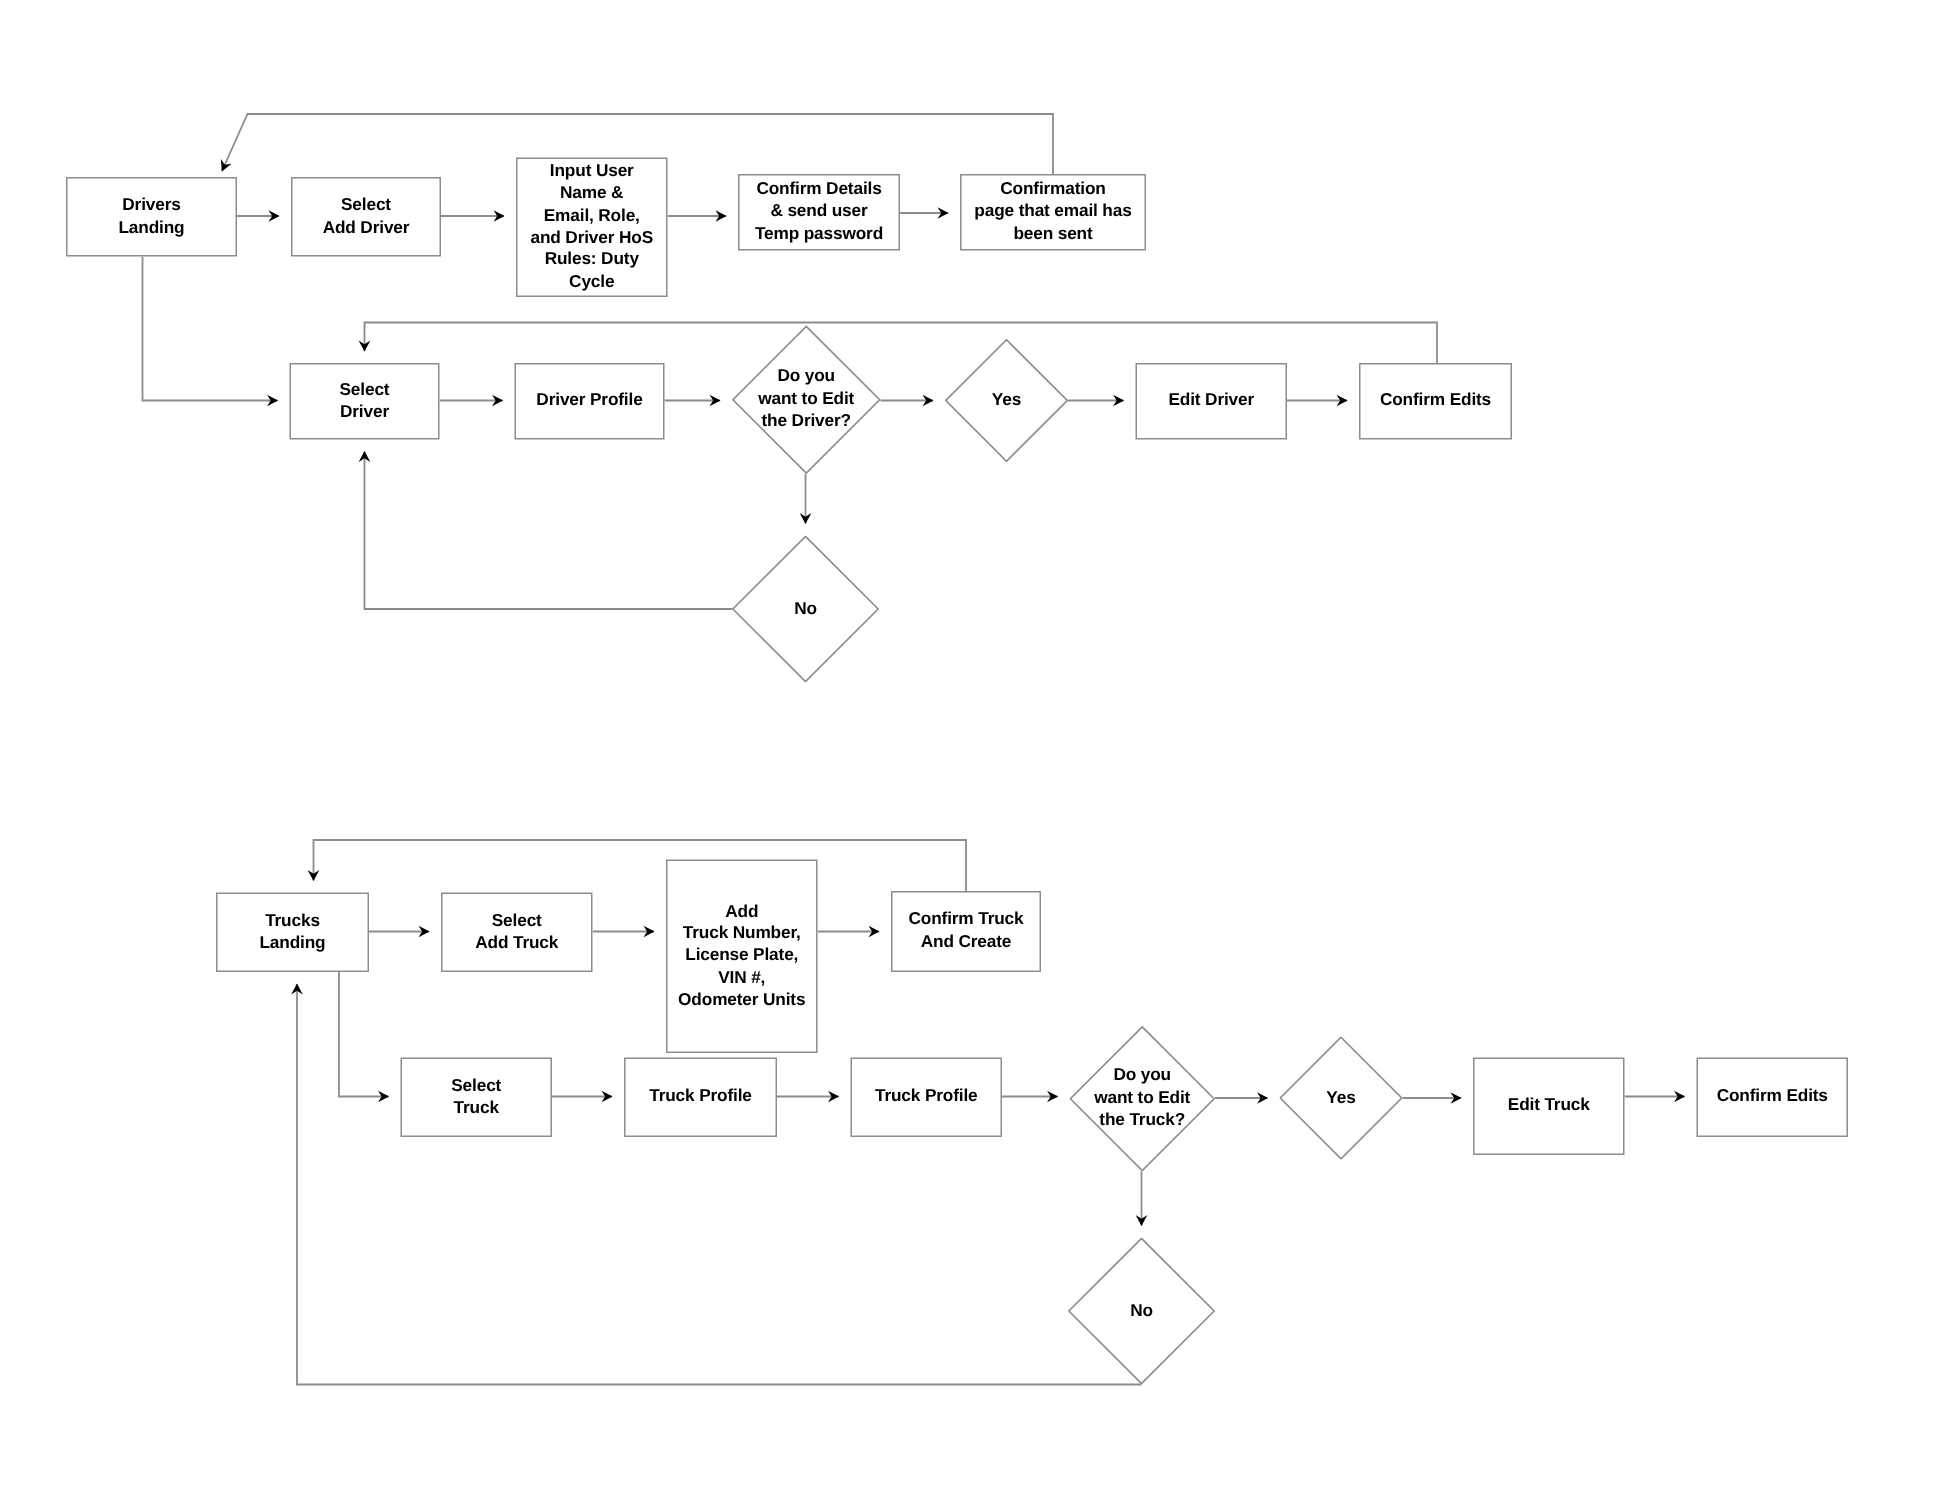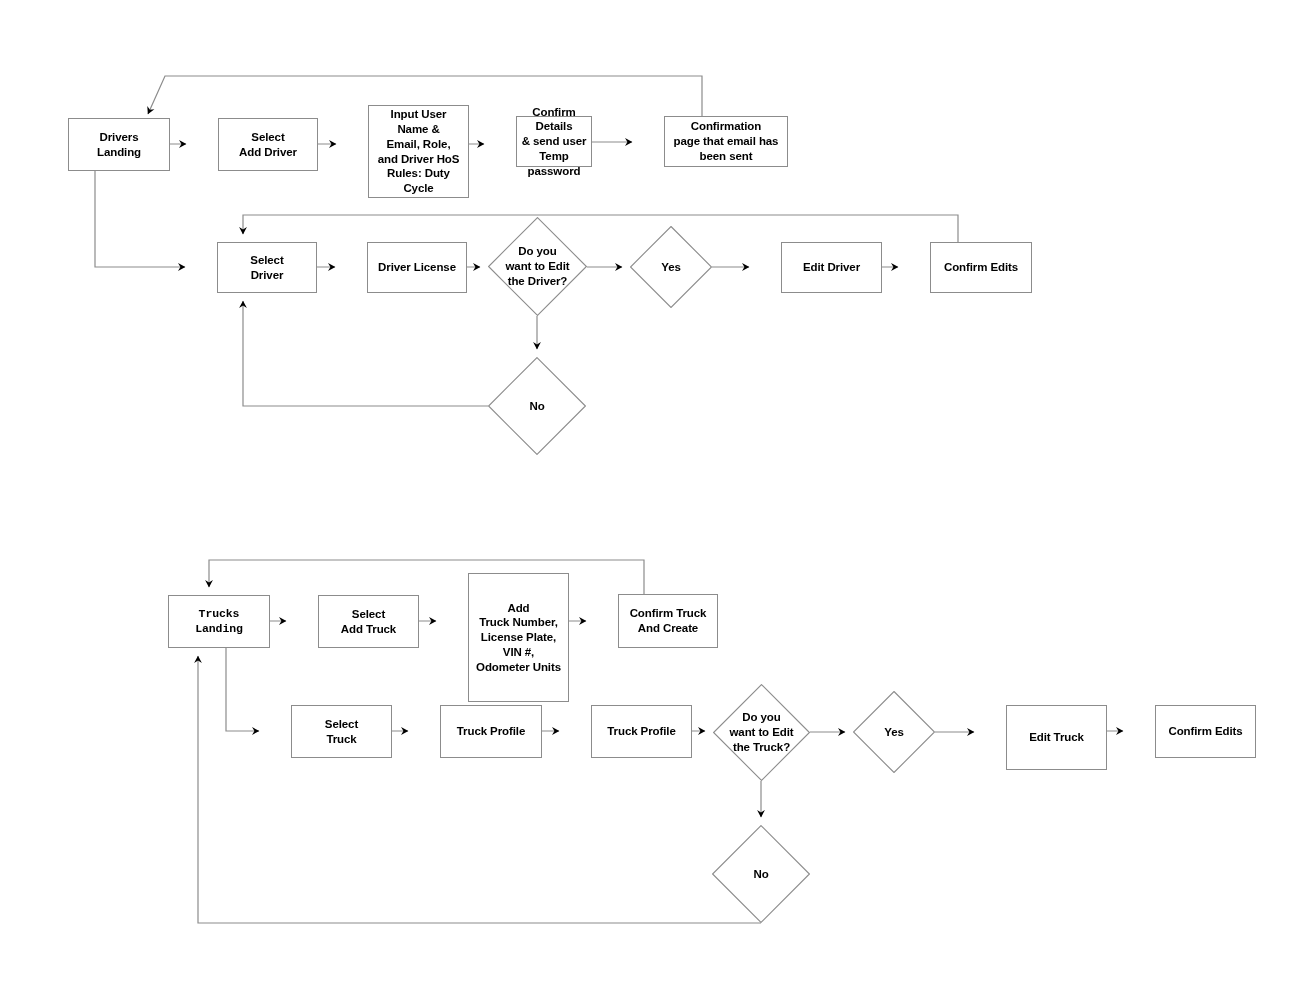--- a/index.html
+++ b/index.html
@@ -31,21 +31,20 @@
     color:#000000;
     font-weight:bold;
     line-height:1.28;
     letter-spacing:-0.1px;
   }
   .node.box{
     border:1px solid #8c8c8c;
     background:#ffffff;
     font-size:11.5px;
     padding:2px 4px;
-    margin-left:24px;
   }
   .node.diamond-wrap{
     background:transparent;
     border:none;
     font-size:11.5px;
   }
   .diamond-shape{
     position:absolute;
     left:0; top:0;
     width:100%; height:100%;
@@ -94,51 +93,51 @@
       <path d="M518,731 L559,731" fill="none" stroke="#8c8c8c" stroke-width="1.2" stroke-linejoin="miter" stroke-linecap="butt" marker-end="url(#chev)"></path>
       <path d="M668,731 L705,731" fill="none" stroke="#8c8c8c" stroke-width="1.2" stroke-linejoin="miter" stroke-linecap="butt" marker-end="url(#chev)"></path>
       <path d="M810,732 L845,732" fill="none" stroke="#8c8c8c" stroke-width="1.2" stroke-linejoin="miter" stroke-linecap="butt" marker-end="url(#chev)"></path>
       <path d="M935,732 L974,732" fill="none" stroke="#8c8c8c" stroke-width="1.2" stroke-linejoin="miter" stroke-linecap="butt" marker-end="url(#chev)"></path>
       <path d="M1083,731 L1123,731" fill="none" stroke="#8c8c8c" stroke-width="1.2" stroke-linejoin="miter" stroke-linecap="butt" marker-end="url(#chev)"></path>
       <path d="M761,781 L761,817" fill="none" stroke="#8c8c8c" stroke-width="1.2" stroke-linejoin="miter" stroke-linecap="butt" marker-end="url(#chev)"></path>
       <path d="M761,923 L198,923 L198,656" fill="none" stroke="#8c8c8c" stroke-width="1.2" stroke-linejoin="miter" stroke-linecap="butt" marker-end="url(#chev)"></path>
     </svg>
 
   <div id="nodes">
-      <div class="node box" style="left: 44px; top: 118px; width: 102px; height: 53px; border-color: rgb(140, 140, 140);">
+      <div class="node box" style="left: 44px; top: 118px; width: 114px; height: 53px; border-color: rgb(140, 140, 140);">
         <span class="lbl">Drivers
 Landing</span>
       </div>
       <div class="node box" style="left: 194px; top: 118px; width: 100px; height: 53px; border-color: rgb(140, 140, 140);">
         <span class="lbl">Select
 Add Driver</span>
       </div>
       <div class="node box" style="left: 344px; top: 105px; width: 101px; height: 93px; border-color: rgb(140, 140, 140);">
         <span class="lbl">Input User
 Name &amp;
 Email, Role,
 and Driver HoS
 Rules: Duty Cycle</span>
       </div>
-      <div class="node box" style="left: 492px; top: 116px; width: 76px; height: 51px; border-color: rgb(140, 140, 140);">
+      <div class="node box" style="left: 492px; top: 116px; width: 108px; height: 51px; border-color: rgb(140, 140, 140);">
         <span class="lbl">Confirm Details
 &amp; send user
 Temp password</span>
       </div>
       <div class="node box" style="left: 640px; top: 116px; width: 124px; height: 51px; border-color: rgb(140, 140, 140);">
         <span class="lbl">Confirmation
 page that email has
 been sent</span>
       </div>
       <div class="node box" style="left: 193px; top: 242px; width: 100px; height: 51px; border-color: rgb(140, 140, 140);">
         <span class="lbl">Select
 Driver</span>
       </div>
       <div class="node box" style="left: 343px; top: 242px; width: 100px; height: 51px; border-color: rgb(140, 140, 140);">
-        <span class="lbl">Driver License</span>
+        <span class="lbl">Driver Profile</span>
       </div>
       <div class="node diamond-wrap" style="left: 488px; top: 217px; width: 99px; height: 99px;">
         <svg class="diamond-shape" viewBox="0 0 100 100" preserveAspectRatio="none">
           <polygon points="50,0.6 99.4,50 50,99.4 0.6,50" fill="#ffffff" stroke="#8c8c8c" stroke-width="1.1" vector-effect="non-scaling-stroke"></polygon>
         </svg>
         <div class="diamond-label">
           <span class="lbl">Do you
 want to Edit
 the Driver?</span>
         </div>
@@ -158,21 +157,21 @@
         <span class="lbl">Confirm Edits</span>
       </div>
       <div class="node diamond-wrap" style="left: 488px; top: 357px; width: 98px; height: 98px;">
         <svg class="diamond-shape" viewBox="0 0 100 100" preserveAspectRatio="none">
           <polygon points="50,0.6 99.4,50 50,99.4 0.6,50" fill="#ffffff" stroke="#8c8c8c" stroke-width="1.1" vector-effect="non-scaling-stroke"></polygon>
         </svg>
         <div class="diamond-label">
           <span class="lbl">No</span>
         </div>
       </div>
-      <div class="node box" style="left: 144px; top: 595px; width: 102px; height: 53px; border-color: rgb(140, 140, 140); font-family: Liberation Mono, monospace;">
+      <div class="node box" style="left: 144px; top: 595px; width: 102px; height: 53px; border-color: rgb(140, 140, 140);">
         <span class="lbl">Trucks
 Landing</span>
       </div>
       <div class="node box" style="left: 294px; top: 595px; width: 101px; height: 53px; border-color: rgb(140, 140, 140);">
         <span class="lbl">Select
 Add Truck</span>
       </div>
       <div class="node box" style="left: 444px; top: 573px; width: 101px; height: 129px; border-color: rgb(140, 140, 140);">
         <span class="lbl">Add
 Truck Number,

